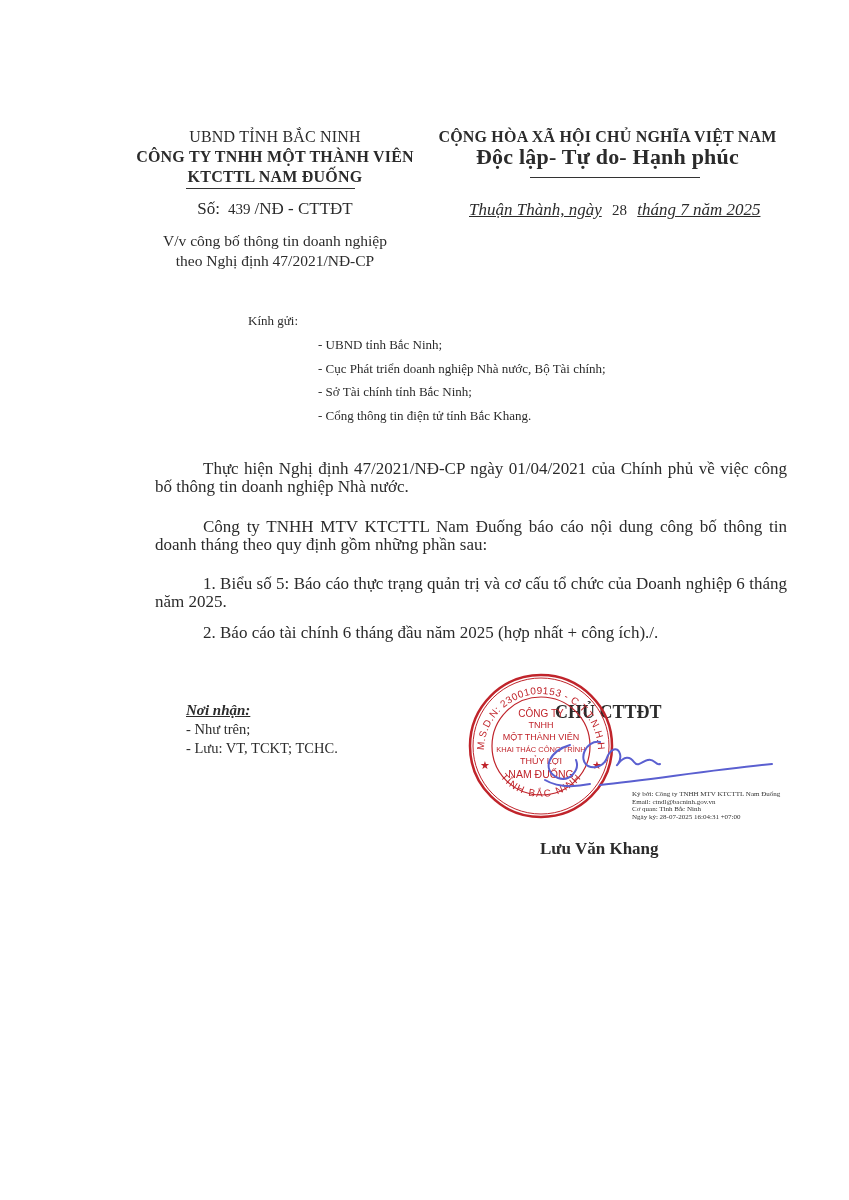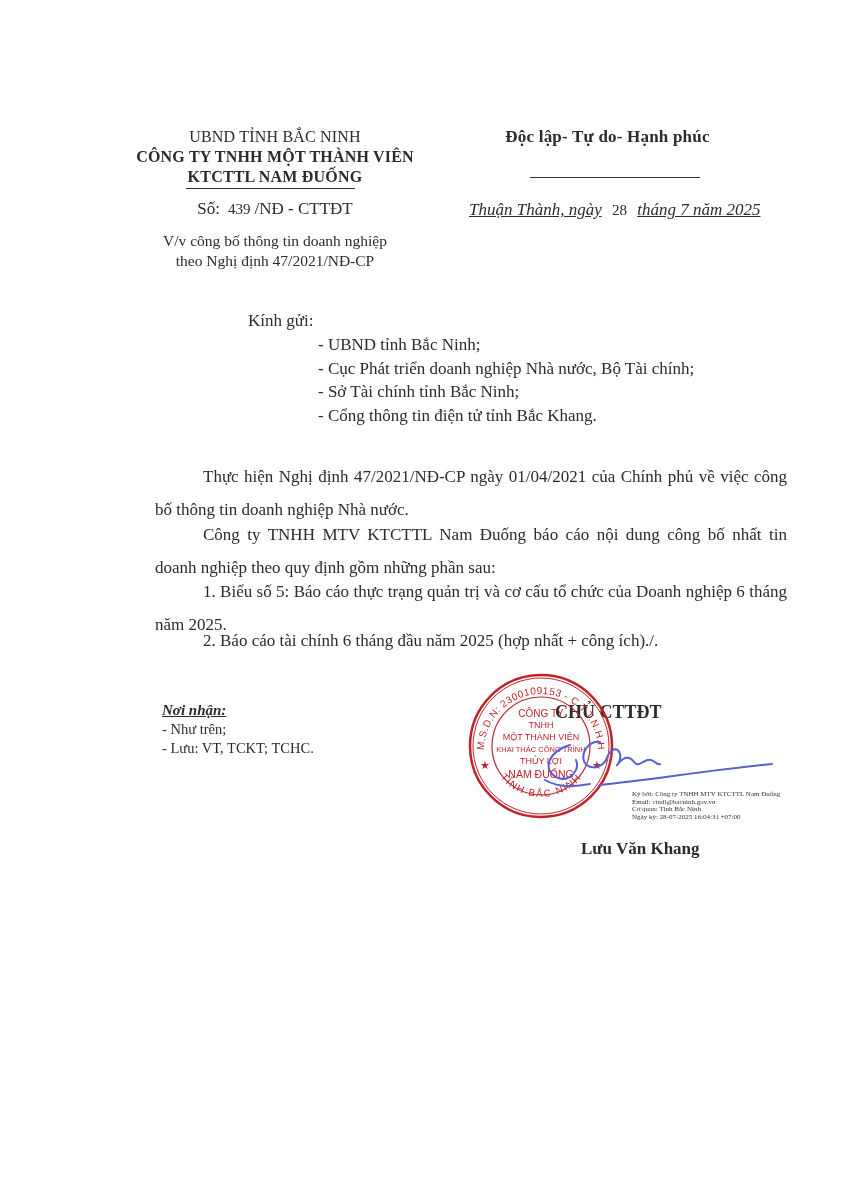--- a/index.html
+++ b/index.html
@@ -8,23 +8,23 @@
   .abs { position:absolute; }
   .center { text-align:center; }
   .hdr-left { left:110px; width:330px; top:127px; }
   .hdr-right { left:415px; width:385px; top:127px; }
   .l1 { font-size:16px; line-height:20px; letter-spacing:0.2px; }
   .b { font-weight:bold; }
   .line { position:absolute; height:1px; background:#333; }
   .num { font-size:17px; }
   .sub { font-size:15.5px; line-height:20px; }
   .ital { font-style:italic;text-decoration:underline; }
-  .body-text { font-size:17px; line-height:33px; text-align:justify; }
-  .recip { font-size:17px; line-height:23.5px;font-family:Liberation Serif, serif; }
-  .small { font-size:14.5px; line-height:19px; }
+  .body-text { font-size:17px; line-height:18px; text-align:justify; }
+  .recip { font-size:13px; line-height:23.5px;font-family:Liberation Serif, serif; }
+  .small { font-size:14.5px; line-height:19px;margin-left:24px; }
   .sig-meta { font-size:7px; line-height:7.5px; color:#333; font-family:"Liberation Serif", serif; }
 </style>
 </head>
 <body>
 
 <div class="abs hdr-left center">
   <div class="l1">UBND TỈNH BẮC NINH</div>
   <div class="l1 b">CÔNG TY TNHH MỘT THÀNH VIÊN</div>
   <div class="l1 b">KTCTTL NAM ĐUỐNG</div>
 </div>
@@ -35,40 +35,41 @@
   <span class="num" style="font-size:15px; margin-left:4px;">439</span>
   <span class="num">/NĐ - CTTĐT</span>
 </div>
 
 <div class="abs center" style="left:110px; width:330px; top:231px;">
   <div class="sub">V/v công bố thông tin doanh nghiệp</div>
   <div class="sub">theo Nghị định 47/2021/NĐ-CP</div>
 </div>
 
 <div class="abs hdr-right center">
-  <div class="l1 b" style="font-size:17px;">Độc lập- Tự do- Hạnh phúc</div>
+  <div class="l1 b">CỘNG HÒA XÃ HỘI CHỦ NGHĨA VIỆT NAM</div>
+  <div class="l1 b" style="font-size:22px;">Độc lập- Tự do- Hạnh phúc</div>
 </div>
 <div class="line" style="left:530px; top:177px; width:170px;"></div>
 
 <div class="abs" style="left:469px; top:200px; font-size:17px;">
   <span class="ital">Thuận Thành, ngày</span>
   <span style="font-size:15px; margin:0 6px;">28</span>
   <span class="ital">tháng 7 năm 2025</span>
 </div>
 
 <div class="abs recip" style="left:248px; top:309px;">Kính gửi:</div>
 <div class="abs recip" style="left:318px; top:333px;">
   <div>- UBND tỉnh Bắc Ninh;</div>
   <div>- Cục Phát triển doanh nghiệp Nhà nước, Bộ Tài chính;</div>
   <div>- Sở Tài chính tỉnh Bắc Ninh;</div>
   <div>- Cổng thông tin điện tử tỉnh Bắc Khang.</div>
 </div>
 
 <div class="abs body-text" style="left:155px; width:632px; top:460px; text-indent:48px;">Thực hiện Nghị định 47/2021/NĐ-CP ngày 01/04/2021 của Chính phủ về việc công bố thông tin doanh nghiệp Nhà nước.</div>
-<div class="abs body-text" style="left:155px; width:632px; top:518px; text-indent:48px;">Công ty TNHH MTV KTCTTL Nam Đuống báo cáo nội dung công bố nhất tin doanh nghiệp theo quy định gồm những phần sau:</div>
+<div class="abs body-text" style="left:155px; width:632px; top:518px; text-indent:48px;">Công ty TNHH MTV KTCTTL Nam Đuống báo cáo nội dung công bố thông tin doanh tháng theo quy định gồm những phần sau:</div>
 <div class="abs body-text" style="left:155px; width:632px; top:575px; text-indent:48px;">1. Biểu số 5: Báo cáo thực trạng quản trị và cơ cấu tổ chức của Doanh nghiệp 6 tháng năm 2025.</div>
 <div class="abs body-text" style="left:155px; width:632px; top:624px; text-indent:48px;">2. Báo cáo tài chính 6 tháng đầu năm 2025 (hợp nhất + công ích)./.</div>
 
 <div class="abs small" style="left:162px; top:701px;">
   <div class="b ital" style="font-size:15px;">Nơi nhận:</div>
   <div>- Như trên;</div>
   <div>- Lưu: VT, TCKT; TCHC.</div>
 </div>
 
 <div class="abs b" style="left:555px; top:702px; font-size:18px; color:#2b2b2b;">CHỦ CTTĐT</div>
@@ -110,13 +111,13 @@
   </g>
 </svg>
 
 <div class="abs sig-meta" style="left:632px; top:791px;">
   <div>Ký bởi: Công ty TNHH MTV KTCTTL Nam Đuống</div>
   <div>Email: ctndl@bacninh.gov.vn</div>
   <div>Cơ quan: Tỉnh Bắc Ninh</div>
   <div>Ngày ký: 28-07-2025 16:04:31 +07:00</div>
 </div>
 
-<div class="abs b" style="left:540px; top:839px; font-size:17px;margin-left:41px;">Lưu Văn Khang</div>
+<div class="abs b" style="left:540px; top:839px; font-size:17px;">Lưu Văn Khang</div>
 
 </body></html>

